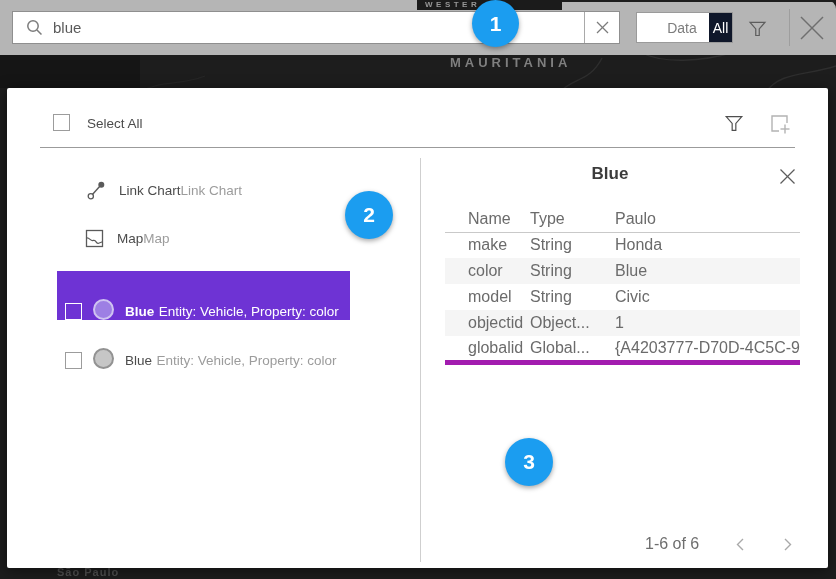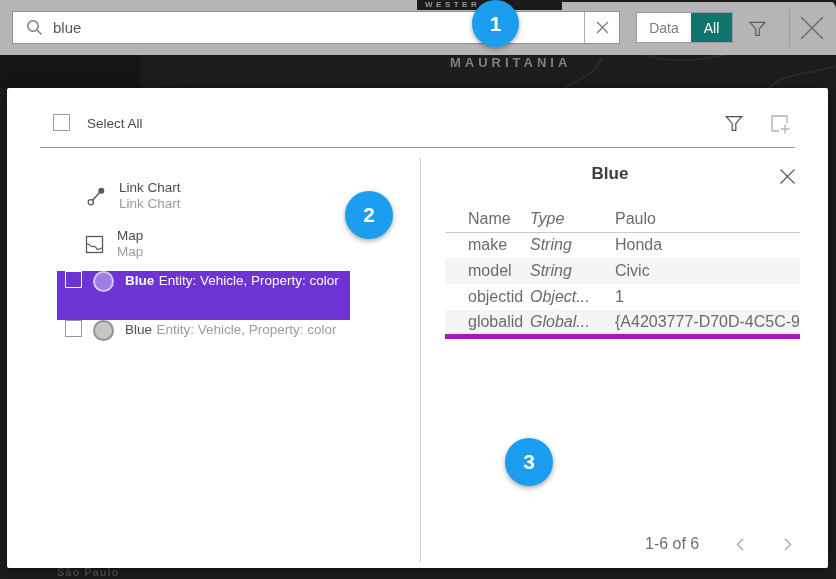--- a/index.html
+++ b/index.html
@@ -26,23 +26,23 @@
                 border:1px solid #8f8f8f; display:flex; align-items:center; }
   .search-box .mag { flex:0 0 auto; margin:0 10px 0 13px; display:flex; }
   .search-input { flex:1 1 auto; border:none; outline:none; font-family:"Liberation Sans",sans-serif;
                   font-size:15px; color:#5a5a5a; background:transparent; min-width:0; }
   .clear-btn { flex:0 0 35px; height:100%; border-left:1px solid #a9a9a9; display:flex;
                align-items:center; justify-content:center; cursor:pointer; }
 
   .scope-toggle { position:absolute; left:636px; top:12px; width:97px; height:31px; background:#fff;
                   border:1px solid #9a9a9a; display:flex; }
   .scope-data { flex:0 0 54px; display:flex; align-items:center; justify-content:center;
-                font-size:14px; color:#7d7d7d; cursor:pointer; }
+                font-size:14px; color:#7d7d7d; cursor:pointer;margin-left:18px; }
   .scope-all { flex:1 1 auto; display:flex; align-items:center; justify-content:center;
-               font-size:14px; color:#fff; background:#0f766e; cursor:pointer;text-align:center; }
+               font-size:14px; color:#fff; background:#0f172a; cursor:pointer;text-align:center; }
 
   .tb-filter { position:absolute; left:742px; top:13px; width:30px; height:30px; display:flex;
                align-items:center; justify-content:center; cursor:pointer; }
   .tb-vdiv { position:absolute; left:789px; top:9px; width:1px; height:37px; background:#9e9e9e; }
   .tb-close { position:absolute; left:797px; top:13px; width:30px; height:30px; display:flex;
               align-items:center; justify-content:center; cursor:pointer; }
 
   
   .badge { position:absolute; width:47px; height:47px; border-radius:50%; background:#1b9df0;
            color:#fff; font-weight:bold; font-size:21px; display:flex; align-items:center;
@@ -57,29 +57,29 @@
 
   .checkbox { width:17px; height:17px; border:1px solid #9c9c9c; background:#fff; cursor:pointer; }
   .sel-all-cb { position:absolute; left:46px; top:26px; }
   .sel-all-label { position:absolute; left:80px; top:28px; font-size:13.5px; color:#4c4c4c; }
   .hdr-filter { position:absolute; left:716px; top:24px; width:22px; height:22px; cursor:pointer; }
   .hdr-add { position:absolute; left:761px; top:24px; width:24px; height:24px; cursor:pointer; }
   .hdr-divider { position:absolute; left:33px; top:59px; width:755px; height:1px; background:#9b9b9b; }
 
   
   .res-item { position:absolute; display:flex; align-items:center; gap:12px; cursor:pointer; }
-  .res-item .titles { display:flex; flex-direction:column; line-height:16px; }
+  .res-item .titles { display:flex; line-height:16px; }
   .res-title { font-size:13.5px; color:#4c4c4c; font-weight:bold; }
   .res-title.normal { font-weight:normal; }
   .res-sub { font-size:13.5px; color:#9c9c9c; }
   .item-linkchart { left:79px; top:92px; }
   .item-map { left:77px; top:140px; }
 
   .row-entity { position:absolute; left:50px; width:293px; height:49px; display:flex;
-                align-items:flex-start; gap:11px; padding-left:8px; cursor:pointer; }
+                align-items:flex-end; gap:11px; padding-left:8px; cursor:pointer; }
   .row-entity.selected { top:183px; background:#6e33d4; }
   .row-entity.selected .res-title, .row-entity.selected .res-sub { color:#fff; }
   .row-entity.plain { top:232px; background:#fff; }
   .row-entity.selected .checkbox { border-color:#fff; background:transparent; }
   .ent-circle { width:21px; height:21px; border-radius:50%; }
   .ent-circle.purple { background:#9d7fe4; border:2px solid #cfc3f1; }
   .ent-circle.gray { background:#c6c6c6; border:2px solid #929292; }
 
   .col-divider { position:absolute; left:413px; top:70px; width:1px; height:404px; background:#cfcfcf; }
 
@@ -87,21 +87,21 @@
   .detail-title { position:absolute; left:433px; top:76px; width:340px; text-align:center;
                   font-size:17px; font-weight:bold; color:#3c3c3c; }
   .detail-close { position:absolute; left:770px; top:78px; width:20px; height:20px; display:flex;
                   align-items:center; justify-content:center; cursor:pointer; }
 
   .detail-table { position:absolute; left:438px; top:118px; width:355px; border-collapse:collapse;
                   table-layout:fixed; font-size:16px; color:#6b6b6b; }
   .detail-table th, .detail-table td { height:26px; text-align:left; font-weight:normal;
                   white-space:nowrap; overflow:hidden; padding:0; }
   .detail-table th:first-child, .detail-table td:first-child { padding-left:23px; width:85px; }
-  .detail-table th:nth-child(2), .detail-table td:nth-child(2) { width:85px;font-style:italic; }
+  .detail-table th:nth-child(2), .detail-table td:nth-child(2) { width:85px; }
   .detail-table thead tr { border-bottom:1px solid #c9c9c9; }
   .detail-table tbody tr:nth-child(even) { background:#f5f5f5; }
   .detail-table tbody tr:last-child { border-bottom:5px solid #a21caf; }
 
   .pagination { position:absolute; left:433px; top:446px; width:360px; height:20px; display:flex;
                 align-items:center; }
   .page-range { margin-left:205px; font-size:16px; color:#6e6e6e; }
   .page-btn { margin-left:34px; width:14px; height:16px; display:flex; align-items:center;
               justify-content:center; cursor:pointer; }
 
@@ -255,20 +255,25 @@
           <th>Paulo</th>
         </tr>
       </thead>
       <tbody>
         <tr>
           <td>make</td>
           <td>String</td>
           <td>Honda</td>
         </tr>
         <tr>
+          <td>color</td>
+          <td>String</td>
+          <td>Blue</td>
+        </tr>
+        <tr>
           <td>model</td>
           <td>String</td>
           <td>Civic</td>
         </tr>
         <tr>
           <td>objectid</td>
           <td>Object...</td>
           <td>1</td>
         </tr>
         <tr>

